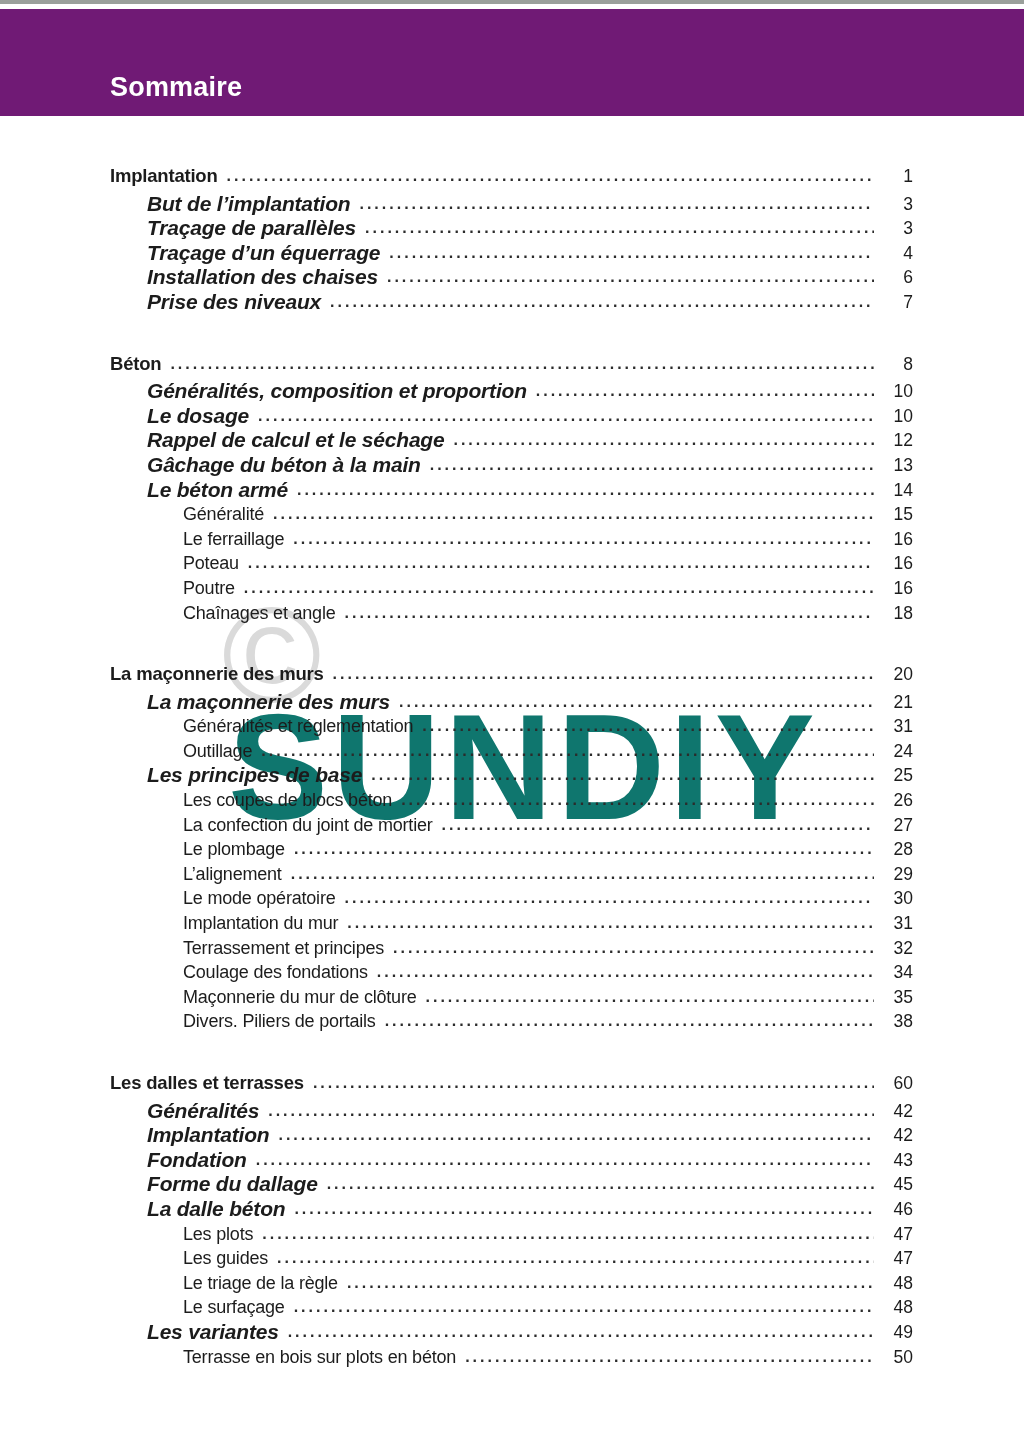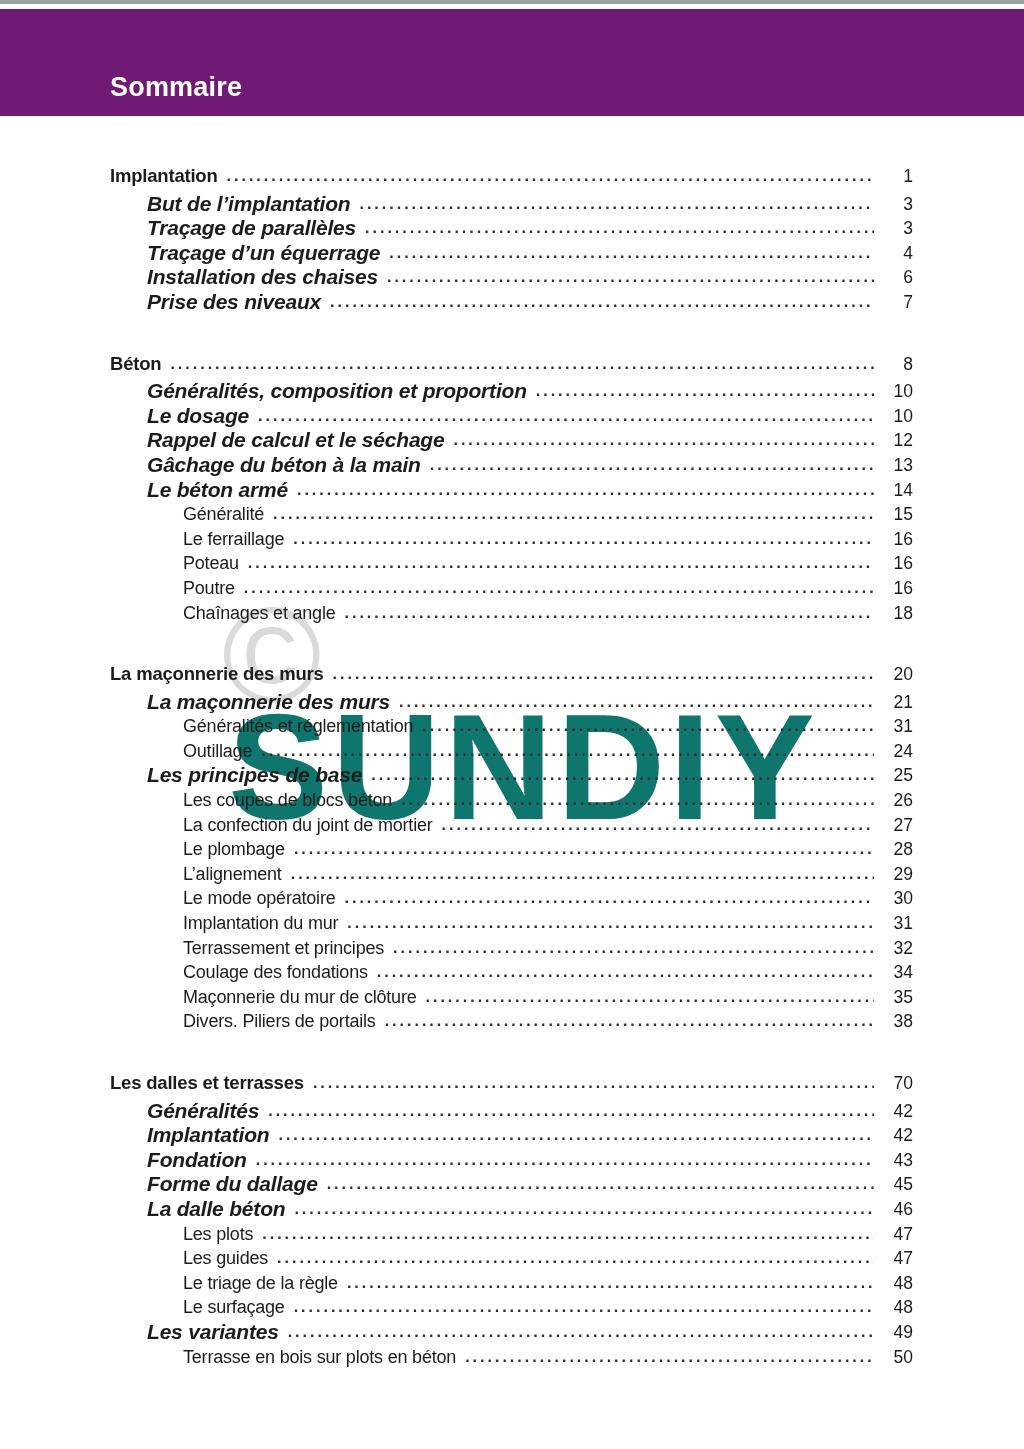--- a/index.html
+++ b/index.html
@@ -237,21 +237,21 @@
       <div class="row lv2">
         <span class="label">Divers. Piliers de portails</span>
         <span class="leader"></span>
         <span class="page">38</span>
       </div>
     </section>
     <section class="section">
       <div class="row lv0">
         <span class="label">Les dalles et terrasses</span>
         <span class="leader"></span>
-        <span class="page">70</span>
+        <span class="page">60</span>
       </div>
       <div class="row lv1">
         <span class="label">Généralités</span>
         <span class="leader"></span>
         <span class="page">42</span>
       </div>
       <div class="row lv1">
         <span class="label">Implantation</span>
         <span class="leader"></span>
         <span class="page">42</span>

